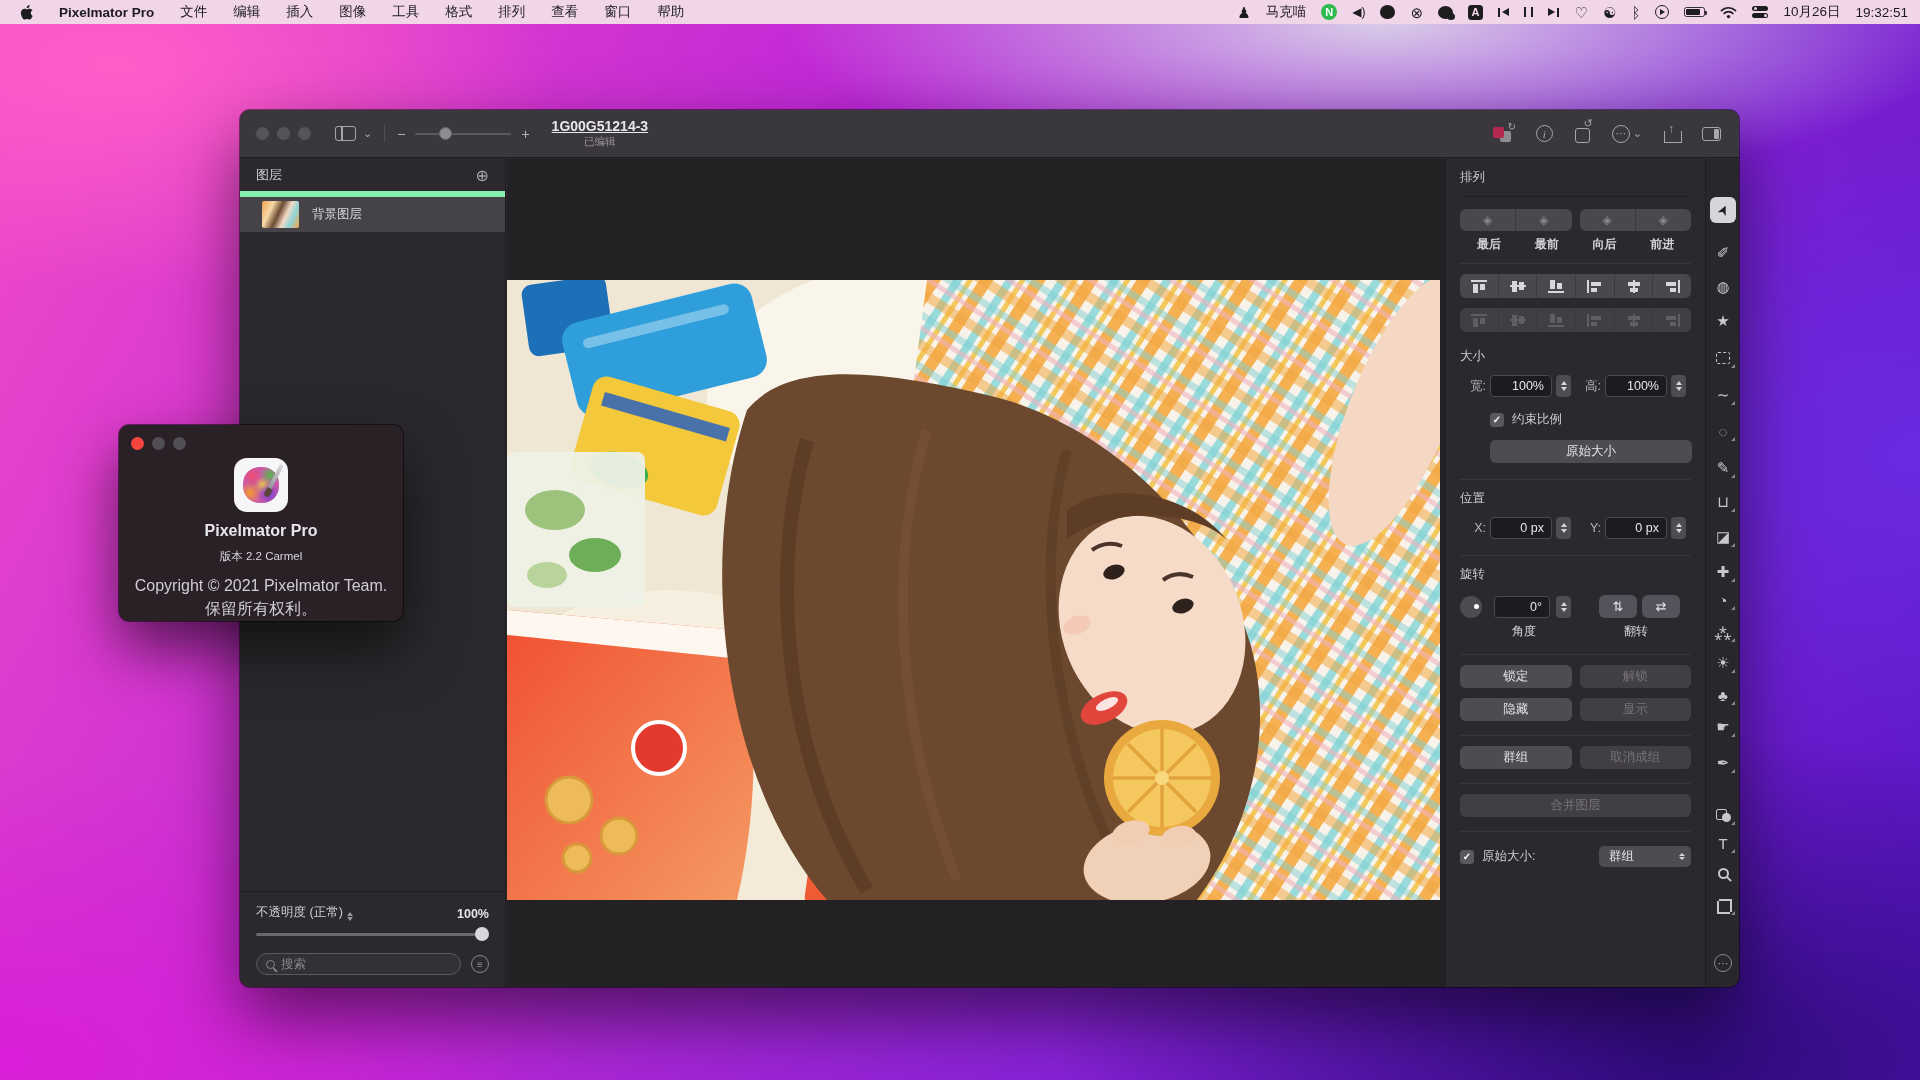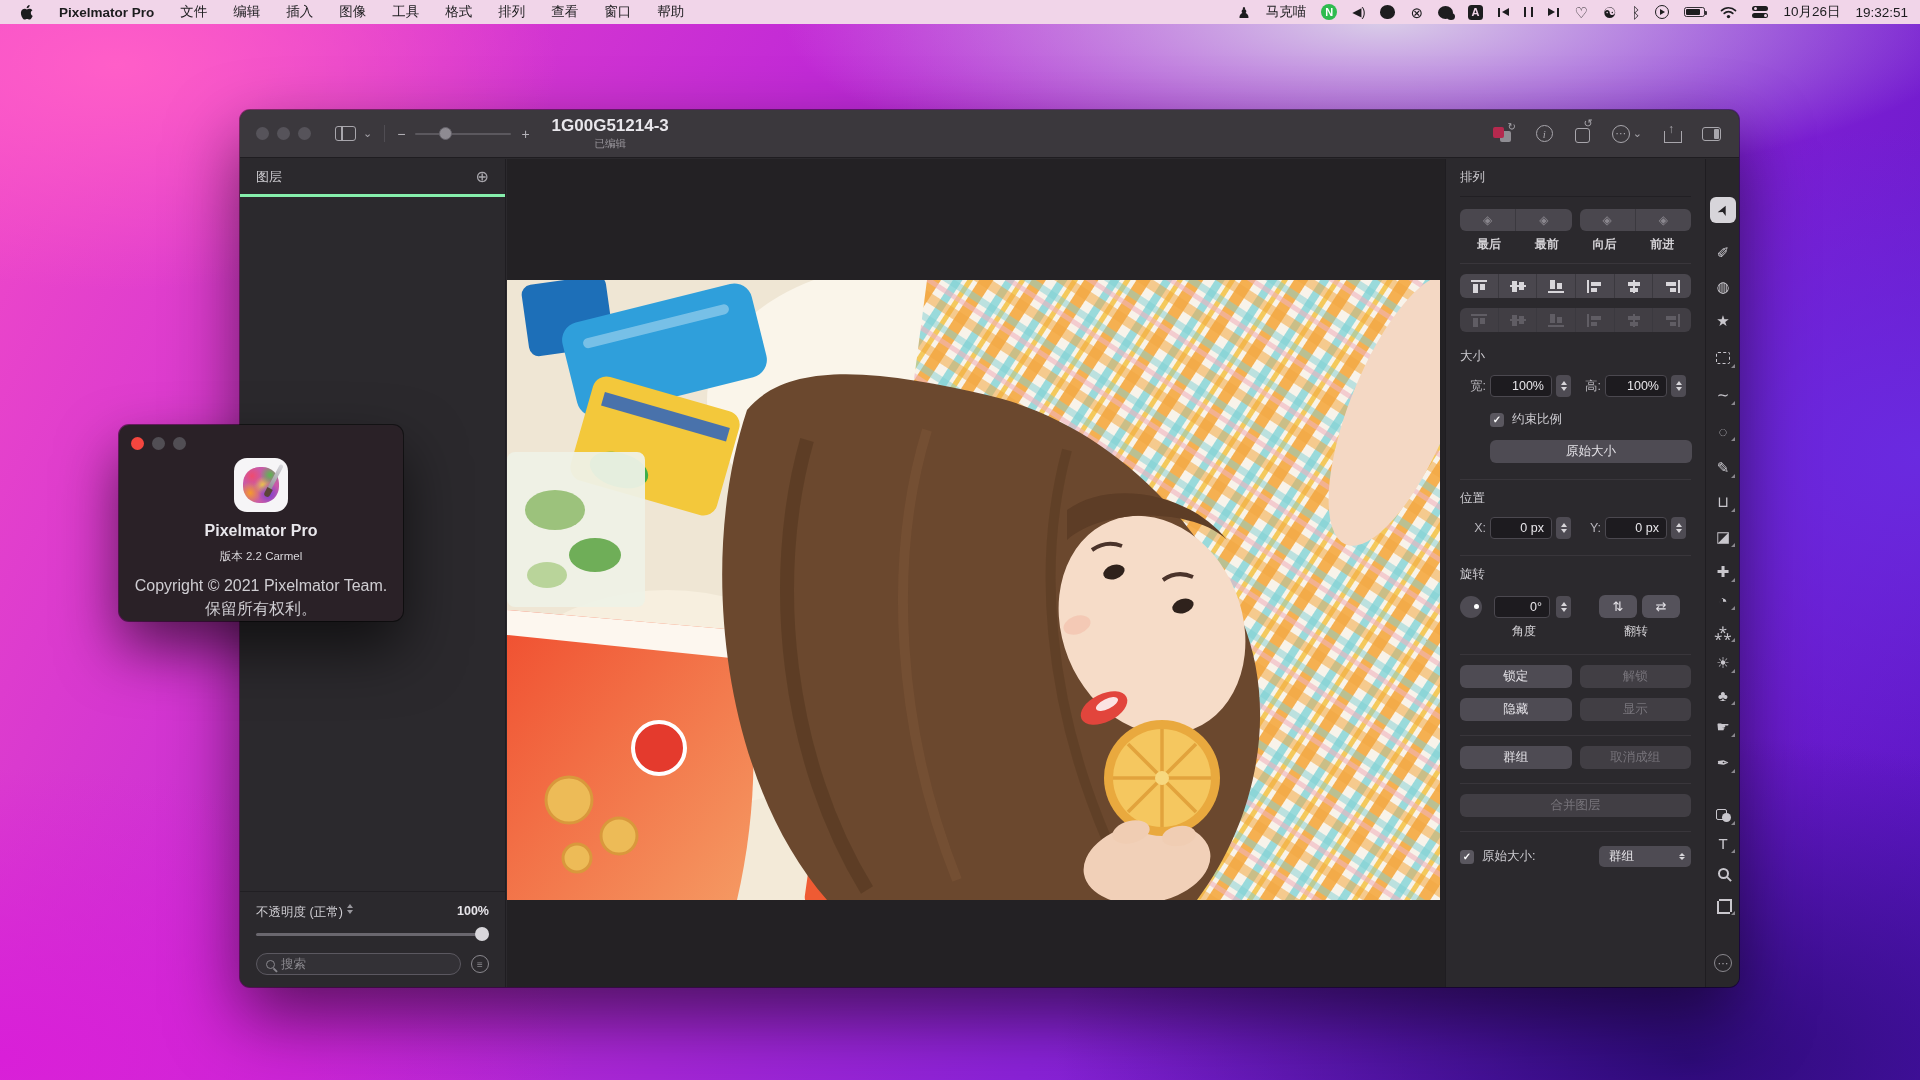--- a/index.html
+++ b/index.html
@@ -54,49 +54,49 @@
   #wtoolbar .dots { display:flex; gap:8px; padding-left:16px; }
   .sbico { width:21px; height:15px; border:1.5px solid #a8a6ac; border-radius:3px; position:relative; margin-left:24px; }
   .sbico::after { content:""; position:absolute; left:5px; top:0; bottom:0; width:1.5px; background:#a8a6ac; }
   .chev { font-size:11px; color:#a8a6ac; margin-left:7px; }
   .tbsep { width:1px; height:17px; background:#504d53; margin:0 12px; }
   .zminus,.zplus { color:#b5b3b9; font-size:14px; }
   .zslider { position:relative; width:96px; height:13px; margin:0 10px; }
   .zslider .trk { position:absolute; left:0; right:0; top:5.5px; height:2.5px; background:#5b585e; border-radius:2px; }
   .zslider .knb { position:absolute; left:24px; top:0; width:13px; height:13px; border-radius:50%; background:#8e8b92; border:1px solid #67646c; }
   .titleblock { margin-left:22px; text-align:center; }
-  .titleblock .t { color:#e9e7ec; font-size:17px; font-weight:bold; }
+  .titleblock .t { color:#e9e7ec; font-size:14px; font-weight:bold;text-decoration:underline; }
   .titleblock .s { color:#98959b; font-size:10.5px; margin-top:1px; }
   #wtoolbar .ricons { margin-left:auto; display:flex; align-items:center; gap:22px; padding-right:18px; }
   .swatch { position:relative; width:21px; height:18px; }
   .swatch::before { content:""; position:absolute; left:7px; top:6px; width:11px; height:11px; background:#8f8d93; border-radius:2px; }
   .swatch::after { content:""; position:absolute; left:0; top:2px; width:11px; height:11px; background:#b5294e; border-radius:2px; }
   .swarr { position:absolute; right:-2px; top:-4px; color:#a8a6ac; font-size:10px; }
   .infoc { width:17px; height:17px; border:1.5px solid #a8a6ac; border-radius:50%; color:#a8a6ac;
     font-size:11px; display:flex; align-items:center; justify-content:center; font-style:italic; font-family:"Liberation Serif",serif; }
   .rotbox { position:relative; width:15px; height:15px; border:1.5px solid #a8a6ac; border-radius:3px; margin-top:4px; }
   .rotbox .arr { position:absolute; right:-4px; top:-12px; color:#a8a6ac; font-size:11px; }
   .morec { display:flex; align-items:center; gap:3px; }
   .morec .c { width:18px; height:18px; border:1.5px solid #a8a6ac; border-radius:50%; color:#a8a6ac; font-size:11px;
     display:flex; align-items:center; justify-content:center; }
   .share { position:relative; width:16px; height:18px; }
   .share::before { content:""; position:absolute; left:0; bottom:0; width:16px; height:11px; border:1.5px solid #a8a6ac; border-top:none; }
   .share::after { content:"↑"; position:absolute; left:4px; top:-3px; color:#a8a6ac; font-size:12px; }
   .ptoggle { width:19px; height:14px; border:1.5px solid #a8a6ac; border-radius:3px; position:relative; }
   .ptoggle::after { content:""; position:absolute; right:1px; top:1px; bottom:1px; width:5px; background:#a8a6ac; border-radius:1px; }
   
   #lsidebar { position:absolute; left:0; top:49px; width:266px; bottom:0; background:#2b292d; border-right:1px solid #1f1d21; }
-  .lhead { display:flex; align-items:center; height:38px; padding:0 16px; color:#cfcdd2; font-size:13px; border-bottom:3px solid #86efac; }
+  .lhead { display:flex; align-items:center; height:38px; padding:0 16px; color:#cfcdd2; font-size:13px; border-bottom:6px solid #86efac; }
   .lhead .plus { margin-left:auto; color:#a8a6ac; font-size:16px; }
   .layerrow { display:flex; align-items:center; height:35px; background:#454348; padding:0 0 0 22px; gap:13px; }
   .thumb { width:37px; height:27px; border-radius:2px; overflow:hidden; position:relative;
     background:linear-gradient(115deg,#f0a24a 0%,#f6d9a8 25%,#6b4a31 45%,#f3d9c4 62%,#8fd4d6 78%,#f2a243 100%); }
   .layername { color:#d9d7db; font-size:12.5px; }
   #lbottom { position:absolute; left:0; right:0; bottom:0; border-top:1px solid #211f23; padding:12px 16px 12px; }
-  .oprow { display:flex; align-items:flex-start; color:#cfcdd2; font-size:12.5px; }
+  .oprow { display:flex; align-items:flex-end; color:#cfcdd2; font-size:12.5px; }
   .oprow .stp { display:flex; flex-direction:column; margin-left:4px; gap:0; }
   .oprow .stp i { width:0; height:0; border-left:3.5px solid transparent; border-right:3.5px solid transparent; }
   .oprow .stp .u { border-bottom:4px solid #9a989e; margin-bottom:1.5px; }
   .oprow .stp .d { border-top:4px solid #9a989e; }
   .oprow .val { margin-left:auto; font-weight:bold; color:#e6e4e9; }
   .opslider { position:relative; height:14px; margin-top:6px; }
   .opslider .trk { position:absolute; left:0; right:0; top:6px; height:2.5px; background:#6a676e; border-radius:2px; }
   .opslider .knb { position:absolute; right:0; top:0; width:14px; height:14px; border-radius:50%; background:#d9d7db; }
   .searchrow { display:flex; align-items:center; gap:10px; margin-top:12px; }
   .sfield { flex:1; display:flex; align-items:center; gap:6px; height:22px; border:1px solid #5b5860; border-radius:11px;
@@ -308,20 +308,24 @@
         <span class="share"></span>
         <span class="ptoggle"></span>
       </div>
     </div>
 
     <div id="lsidebar">
       <div class="lhead">
         <span>图层</span>
         <span class="plus">⊕</span>
       </div>
+      <div class="layerrow">
+        <span class="thumb"></span>
+        <span class="layername">背景图层</span>
+      </div>
       <div id="lbottom">
         <div class="oprow">
           <span>不透明度 (正常)</span>
           <span class="stp">
               <i class="u"></i>
               <i class="d"></i>
             </span>
           <span class="val">100%</span>
         </div>
         <div class="opslider">

